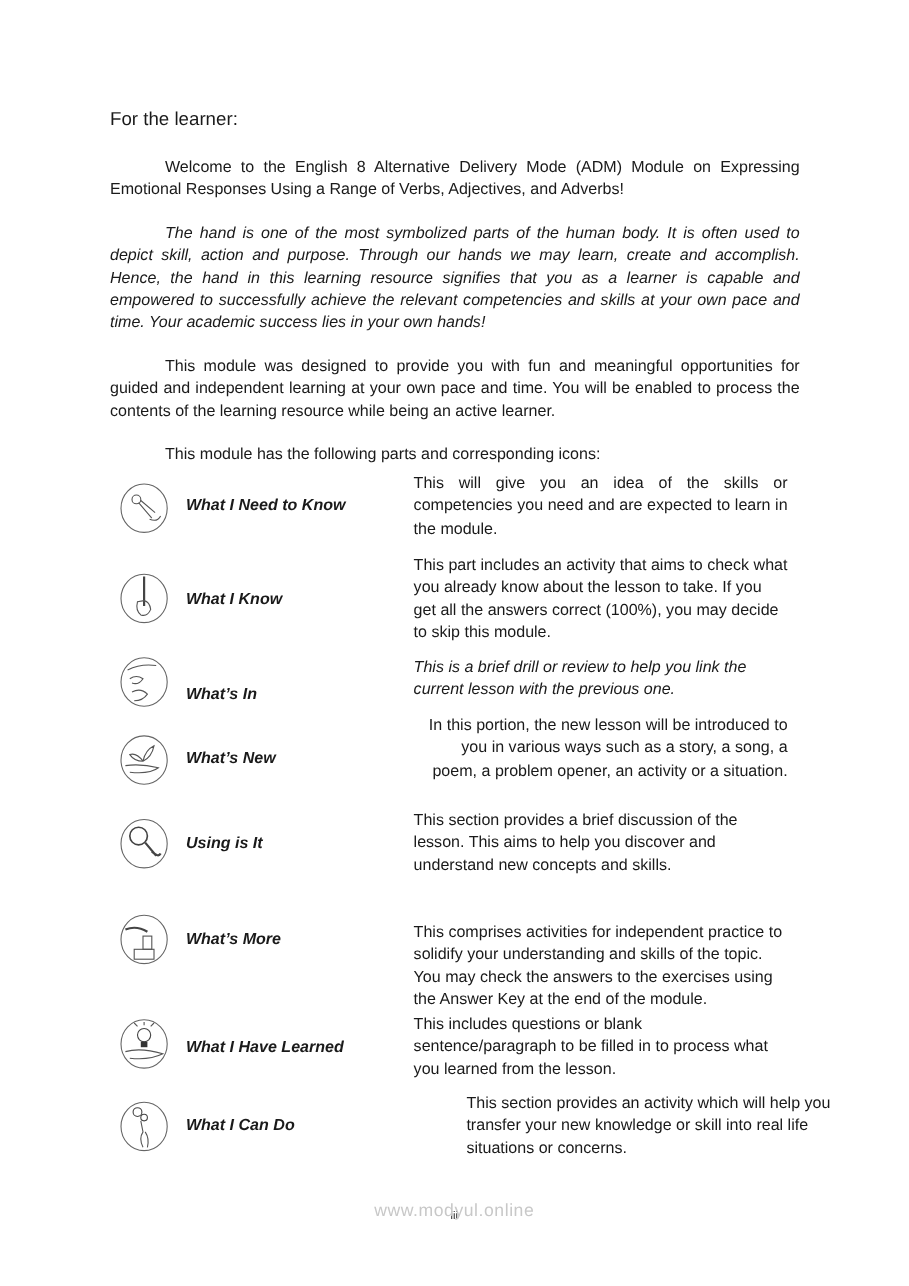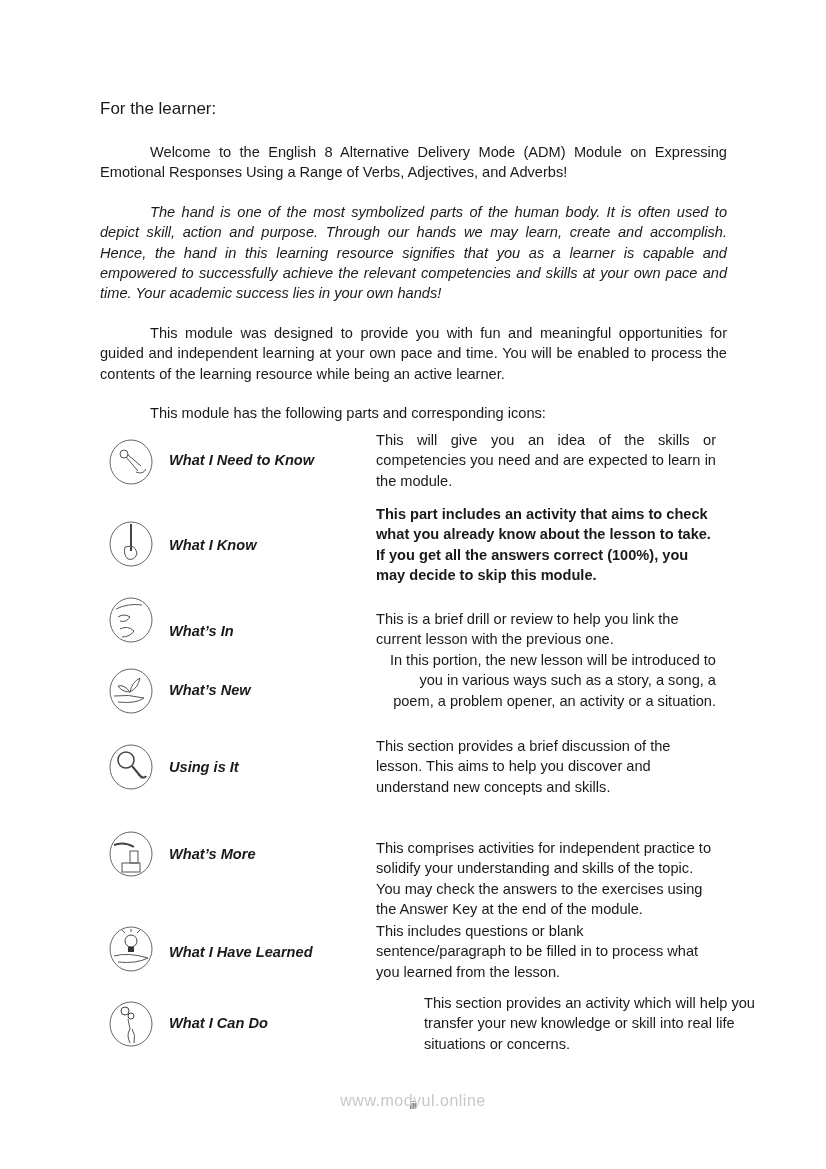--- a/index.html
+++ b/index.html
@@ -48,32 +48,32 @@
 
 <div class="row" style="top:504px;">
   <div class="icon" style="top:17px;">
     <svg viewBox="0 0 46 46">
         <ellipse cx="23" cy="23" rx="21" ry="22" fill="none" stroke="#666" stroke-width="1"></ellipse>
         <path d="M23 3 L23 30" stroke="#444" stroke-width="2"></path>
         <path d="M17 26 Q15 34 20 38 Q26 40 29 33 Q28 26 23 25 Z" fill="none" stroke="#555"></path>
       </svg>
   </div>
   <div class="label" style="top:33px;">What I Know</div>
-  <div class="desc" style="top:0px;font-weight:bold;">This part includes an activity that aims to check what you already know about the lesson to take. If you get all the answers correct (100%), you may decide to skip this module.</div>
+  <div class="desc" style="top:0px;">This part includes an activity that aims to check what you already know about the lesson to take. If you get all the answers correct (100%), you may decide to skip this module.</div>
 </div>
 
 <div class="row" style="top:597px;">
   <div class="icon" style="top:0px;">
     <svg viewBox="0 0 46 46">
         <ellipse cx="23" cy="23" rx="21" ry="22" fill="none" stroke="#666" stroke-width="1"></ellipse>
         <path d="M8 12 Q20 6 34 8 M10 20 Q16 16 22 20 Q18 26 12 24 M12 32 Q20 28 26 34 Q22 40 14 40" fill="none" stroke="#555"></path>
       </svg>
   </div>
   <div class="label" style="top:26px;">What’s In</div>
-  <div class="desc" style="top:12px;">This is a brief drill or review to help you link the current lesson with the previous one.</div>
+  <div class="desc" style="top:0px;font-style:italic;">This is a brief drill or review to help you link the current lesson with the previous one.</div>
 </div>
 
 <div class="row" style="top:650px;">
   <div class="icon" style="top:18px;">
     <svg viewBox="0 0 46 46">
         <ellipse cx="23" cy="23" rx="21" ry="22" fill="none" stroke="#666" stroke-width="1"></ellipse>
         <path d="M22 24 Q24 14 32 10 Q30 20 22 24 M22 24 Q16 16 10 18 Q14 24 22 24 M6 28 Q20 26 36 30 Q28 36 10 34" fill="none" stroke="#555"></path>
       </svg>
   </div>
   <div class="label" style="top:32px;">What’s New</div>

